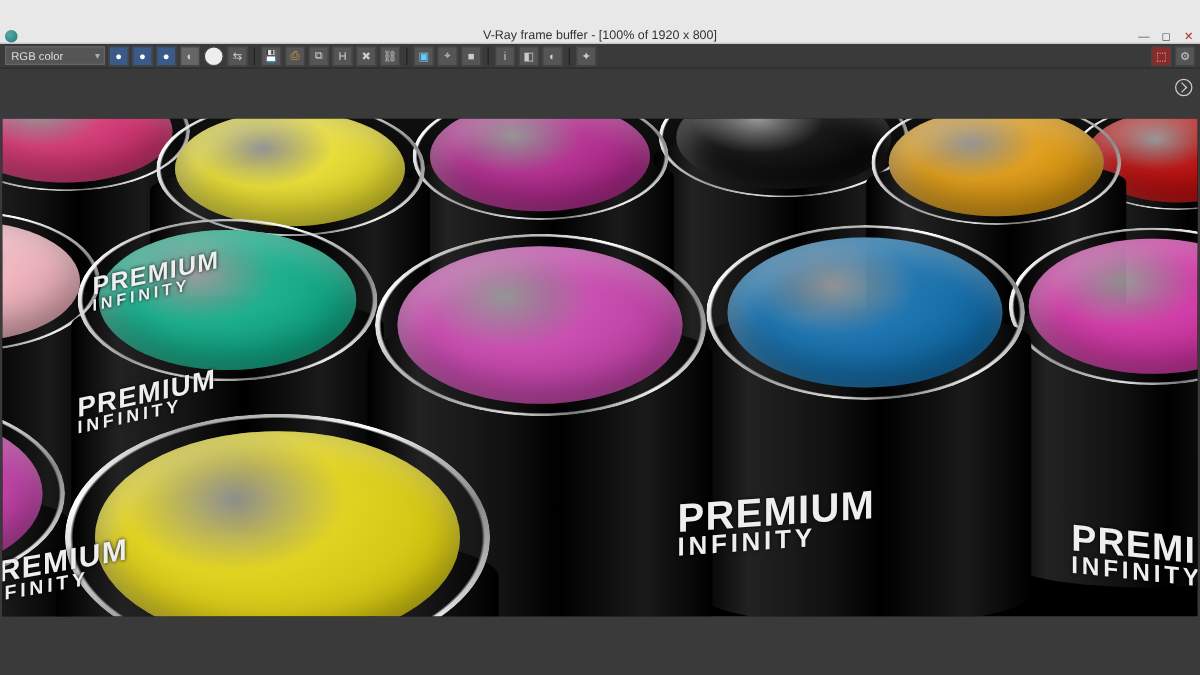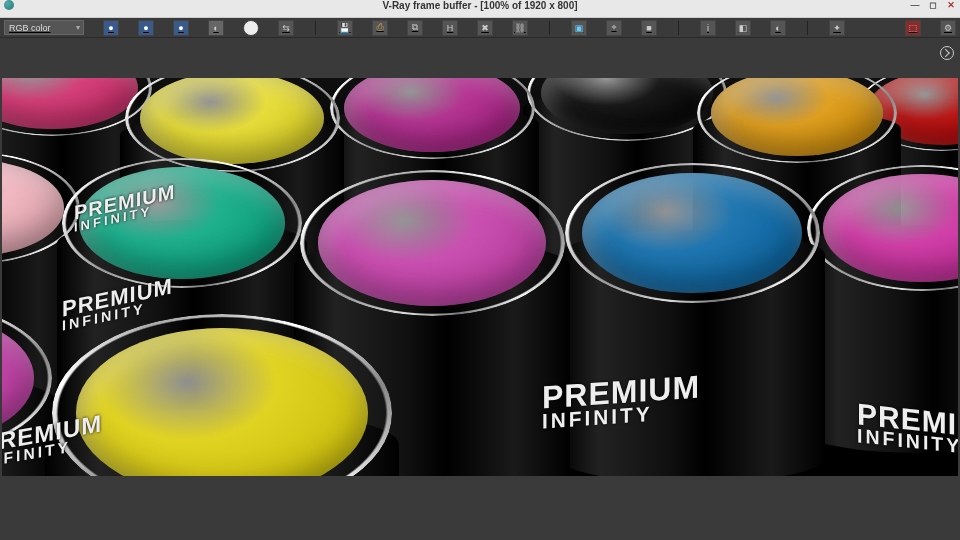--- a/index.html
+++ b/index.html
@@ -1,30 +1,29 @@
 <!DOCTYPE html>
 <html><head>
 <meta charset="utf-8">
 <style>
   * { box-sizing: border-box; margin: 0; padding: 0; }
   html, body { width: 960px; height: 540px; overflow: hidden; font-family: Arial, sans-serif; }
   body { background: #4a4a4a; }
 
   
   .titlebar {
-    height: 18px;
+    height: 35px;
     background: #e8e8e8;
     display: flex;
-    align-items: flex-start;
+    align-items: flex-end;
     justify-content: center;
     position: relative;
     font-size: 10px;
     color: #333;
     border-bottom: 1px solid #ccc;
-    font-weight: bold;
   }
   .titlebar .icon-left {
     position: absolute; left: 4px;
     width: 10px; height: 10px;
     background: radial-gradient(circle at 35% 35%, #5aa, #277);
     border-radius: 50%;
   }
   .titlebar .winbtns {
     position: absolute; right: 4px;
     display: flex; gap: 8px;
@@ -35,23 +34,22 @@
     font-size: 9px; color: #555; cursor: pointer;
   }
 
   
   .toolbar {
     height: 20px;
     background: #3a3a3a;
     display: flex;
     align-items: center;
     padding: 0 4px;
-    gap: 19px;
+    gap: 3px;
     border-bottom: 1px solid #2a2a2a;
-    text-decoration: underline;
   }
   .channel-select {
     width: 80px; height: 15px;
     background: #555; color: #ddd;
     font-size: 9px;
     border: 1px solid #666;
     display: flex; align-items: center;
     padding: 0 4px;
     position: relative;
   }

